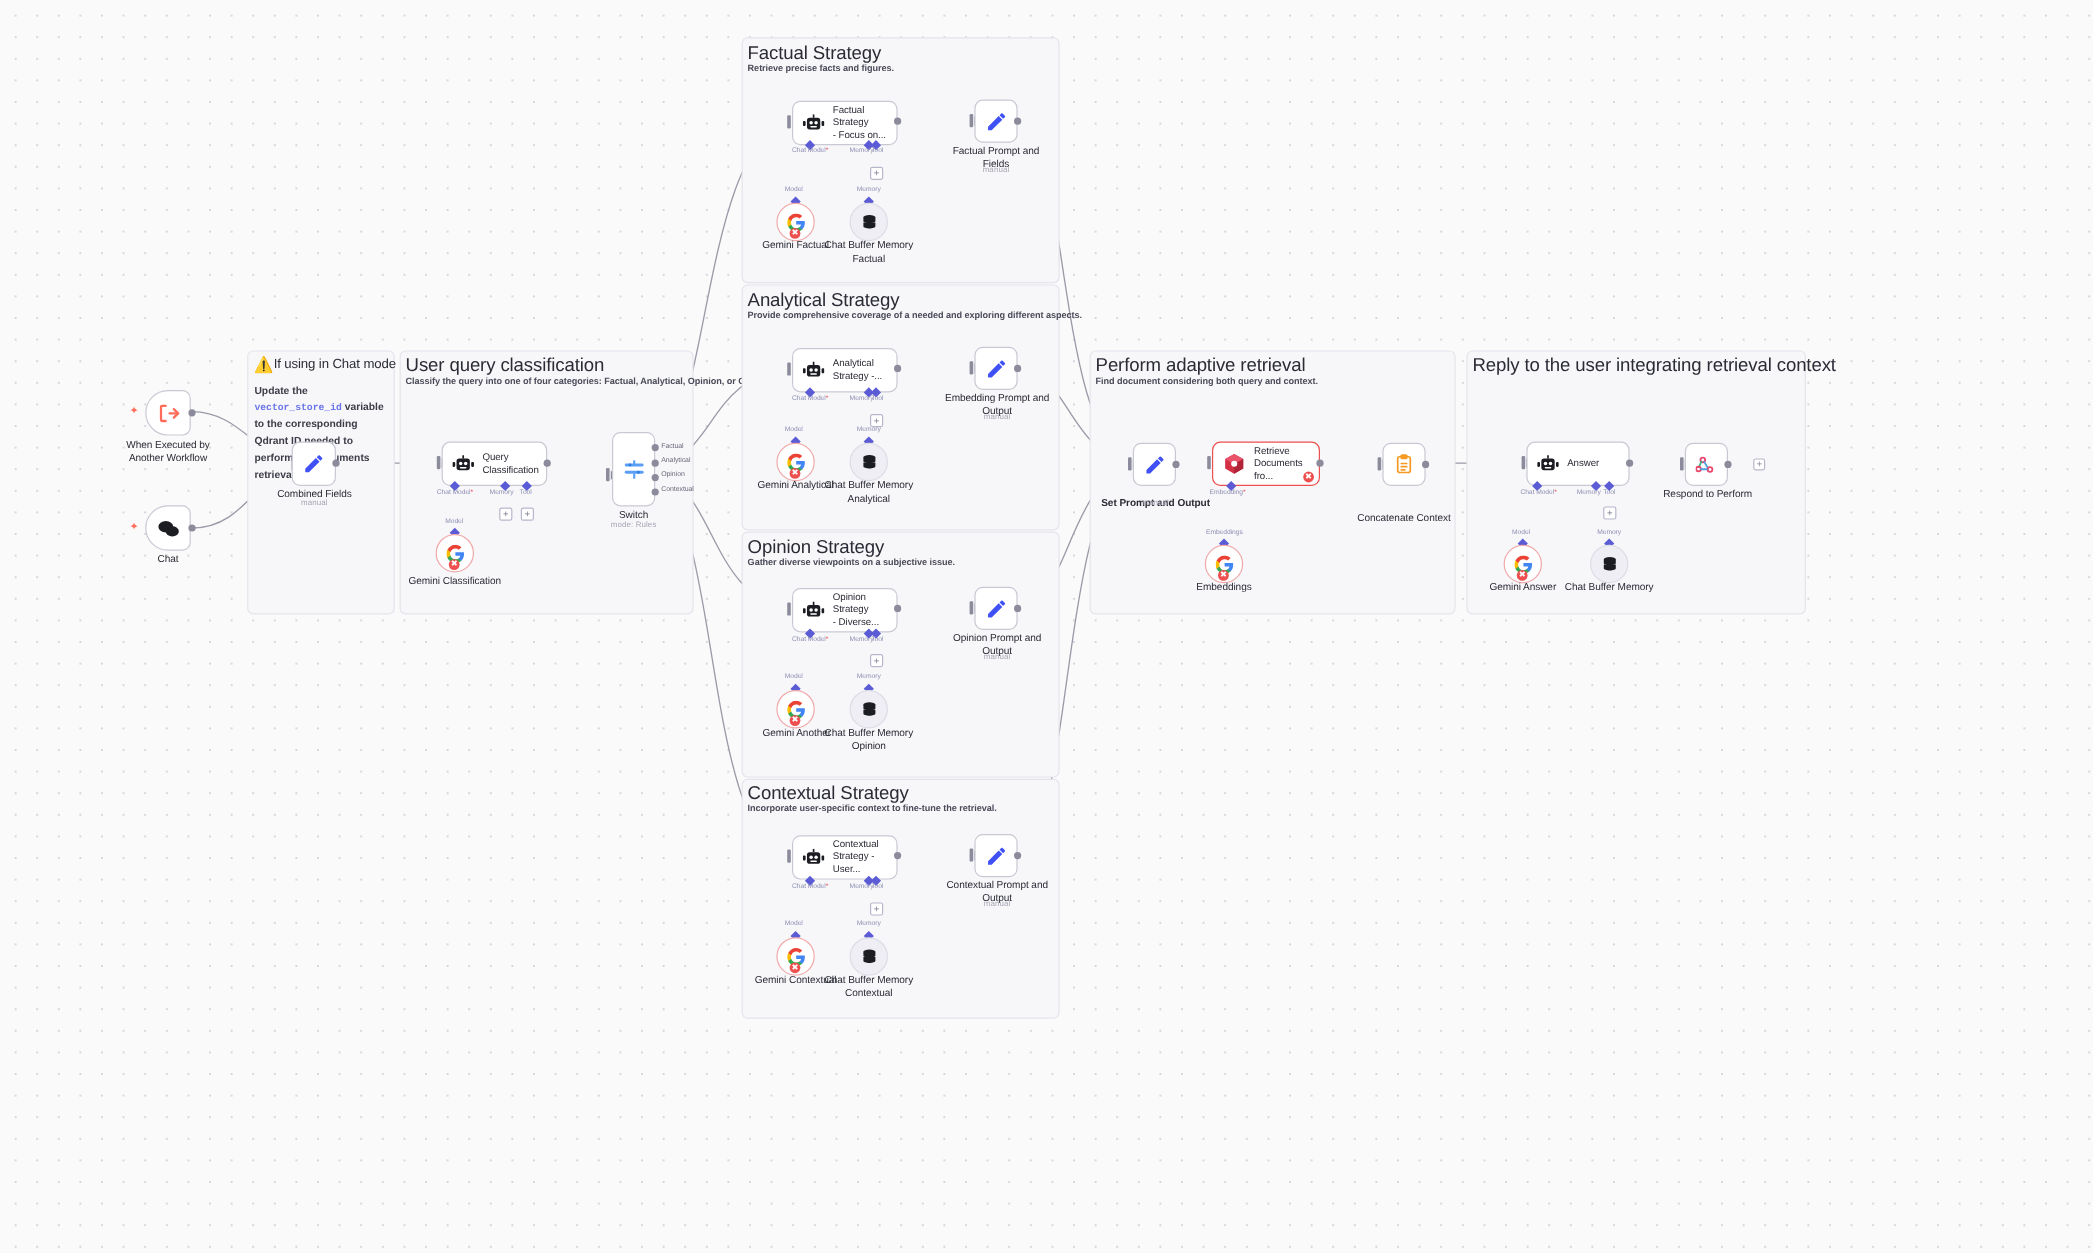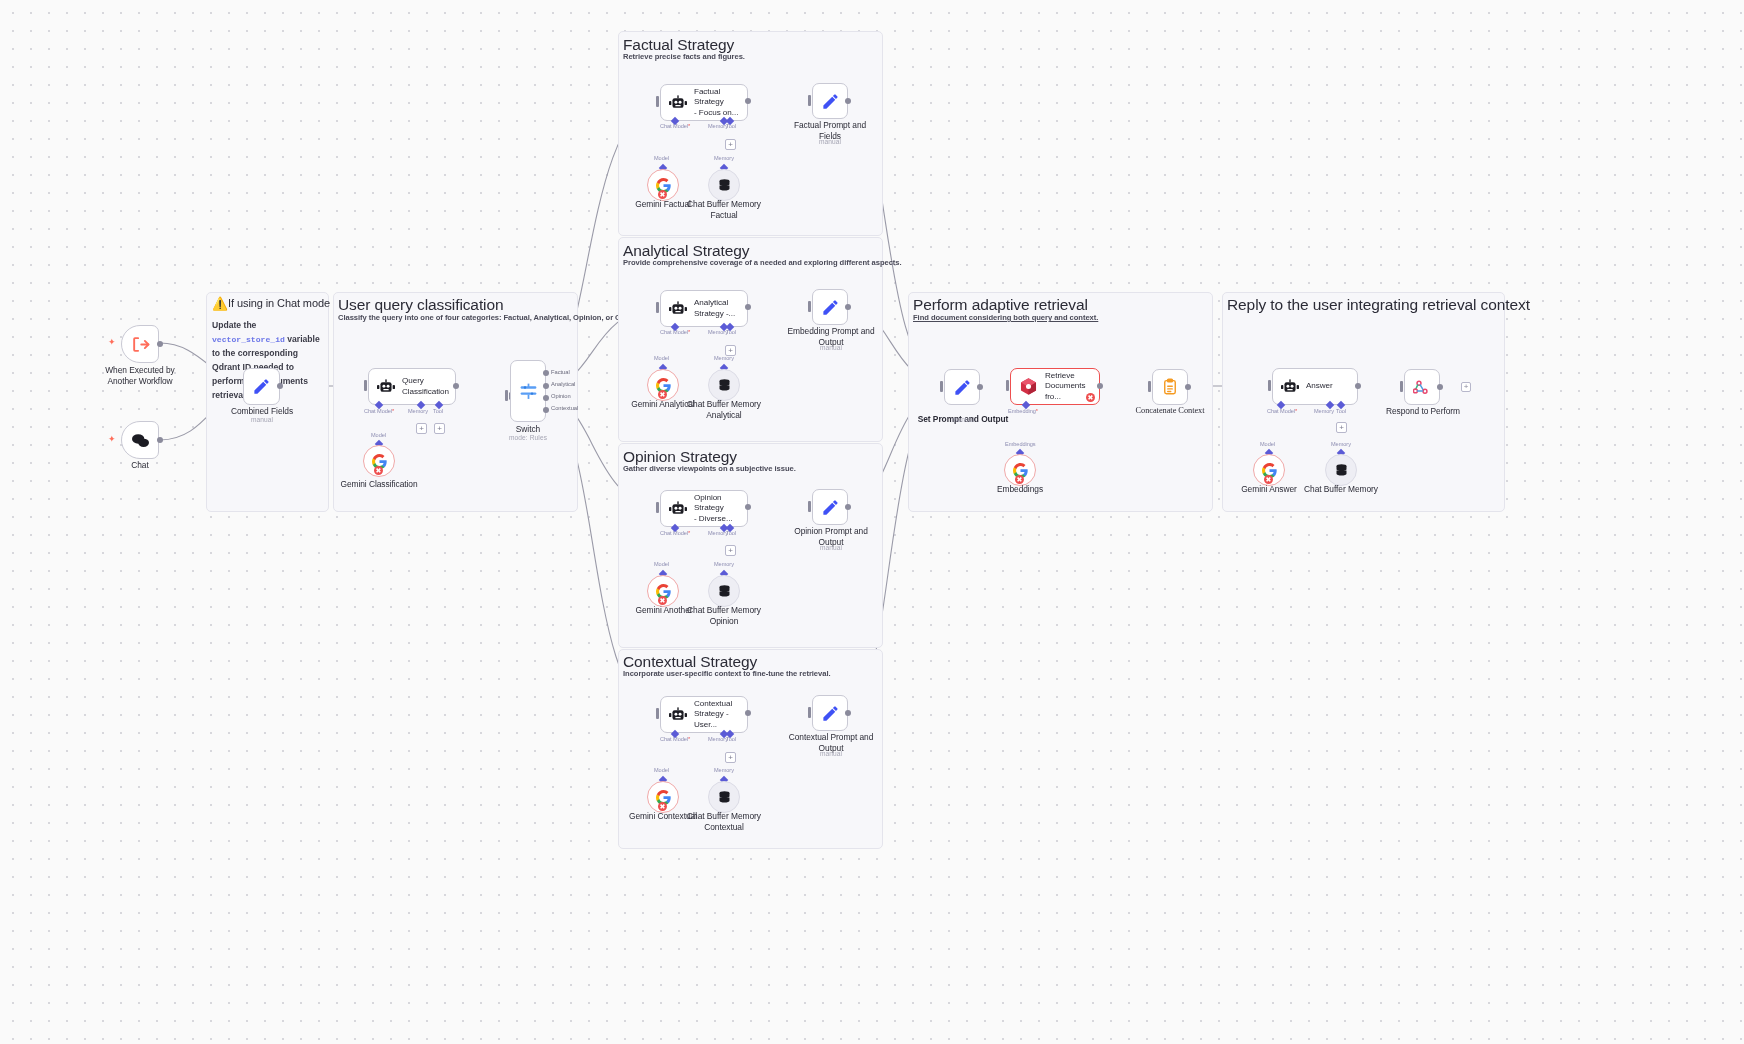--- a/index.html
+++ b/index.html
@@ -235,21 +235,21 @@
   <div class="sticky" style="left:618px;top:443px;width:265px;height:205px;"></div>
   <div class="sticky-title" style="left:623px;top:448px;">Opinion Strategy</div>
   <div class="sticky-sub" style="left:623px;top:464px;font-size:7.6px;">Gather diverse viewpoints on a subjective issue.</div>
 
   <div class="sticky" style="left:618px;top:649px;width:265px;height:200px;"></div>
   <div class="sticky-title" style="left:623px;top:653px;">Contextual Strategy</div>
   <div class="sticky-sub" style="left:623px;top:669px;font-size:7.6px;">Incorporate user-specific context to fine-tune the retrieval.</div>
 
   <div class="sticky" style="left:908px;top:292px;width:305px;height:220px;"></div>
   <div class="sticky-title" style="left:913px;top:296px;">Perform adaptive retrieval</div>
-  <div class="sticky-sub" style="left:913px;top:313px;font-size:7.6px;text-decoration:underline;">Find document considering both query and context.</div>
+  <div class="sticky-sub" style="left:913px;top:313px;font-size:7.6px;">Find document considering both query and context.</div>
 
   <div class="sticky" style="left:1222px;top:292px;width:283px;height:220px;"></div>
   <div class="sticky-title" style="left:1227px;top:296px;">Reply to the user integrating retrieval context</div>
 
   <span class="sparkle" style="left:108px;top:337px;">✦</span>
   <div class="node square" style="left:121px;top:325px;width:38px;height:38px;border-top-left-radius:19px;border-bottom-left-radius:19px;">
     <span>
       <svg class="ico" width="19" height="19" viewBox="0 0 24 24" fill="none" stroke="#ff6d5a" stroke-width="2.4" stroke-linecap="round" stroke-linejoin="round">
         <path d="M9 4H5a1 1 0 0 0-1 1v14a1 1 0 0 0 1 1h4"></path>
           <path d="M13 12h9"></path>
@@ -654,21 +654,21 @@
   <div class="node square" style="left:1152px;top:369px;width:36px;height:36px;">
     <span>
       <svg class="ico" width="18" height="18" viewBox="0 0 24 24" fill="none" stroke="#f59b23" stroke-width="1.9" stroke-linecap="round" stroke-linejoin="round">
         <rect x="5" y="3.5" width="14" height="17.5" rx="2.2"></rect>
           <rect x="8.8" y="1.6" width="6.4" height="3.6" rx="1.2" fill="#f59b23"></rect>
         <path d="M9 11h6M9 14.5h6M9 18h4"></path>
       </svg>
     </span>
   </div>
   <div class="port" style="left:1185px;top:384px;"></div>
-  <div class="node-label" style="left:1124px;top:406px;width:92px;font-family:Liberation Serif, serif;">Concatenate Context</div>
+  <div class="node-label" style="left:1124px;top:426px;width:92px;">Concatenate Context</div>
 
   <div class="inport" style="left:1268px;top:380px;"></div>
   <div class="node wide" style="left:1272px;top:368px;width:86px;">
     <span>
         <svg class="ico" width="18" height="16" viewBox="0 0 26 22" fill="#1c1c23">
           <rect x="5" y="4" width="16" height="14" rx="3.2"></rect>
           <rect x="0" y="8" width="3.4" height="6" rx="1.3"></rect>
           <rect x="22.6" y="8" width="3.4" height="6" rx="1.3"></rect>
           <rect x="12" y="0" width="2" height="4"></rect>
           <circle cx="10" cy="10" r="2.1" fill="#fff"></circle>

